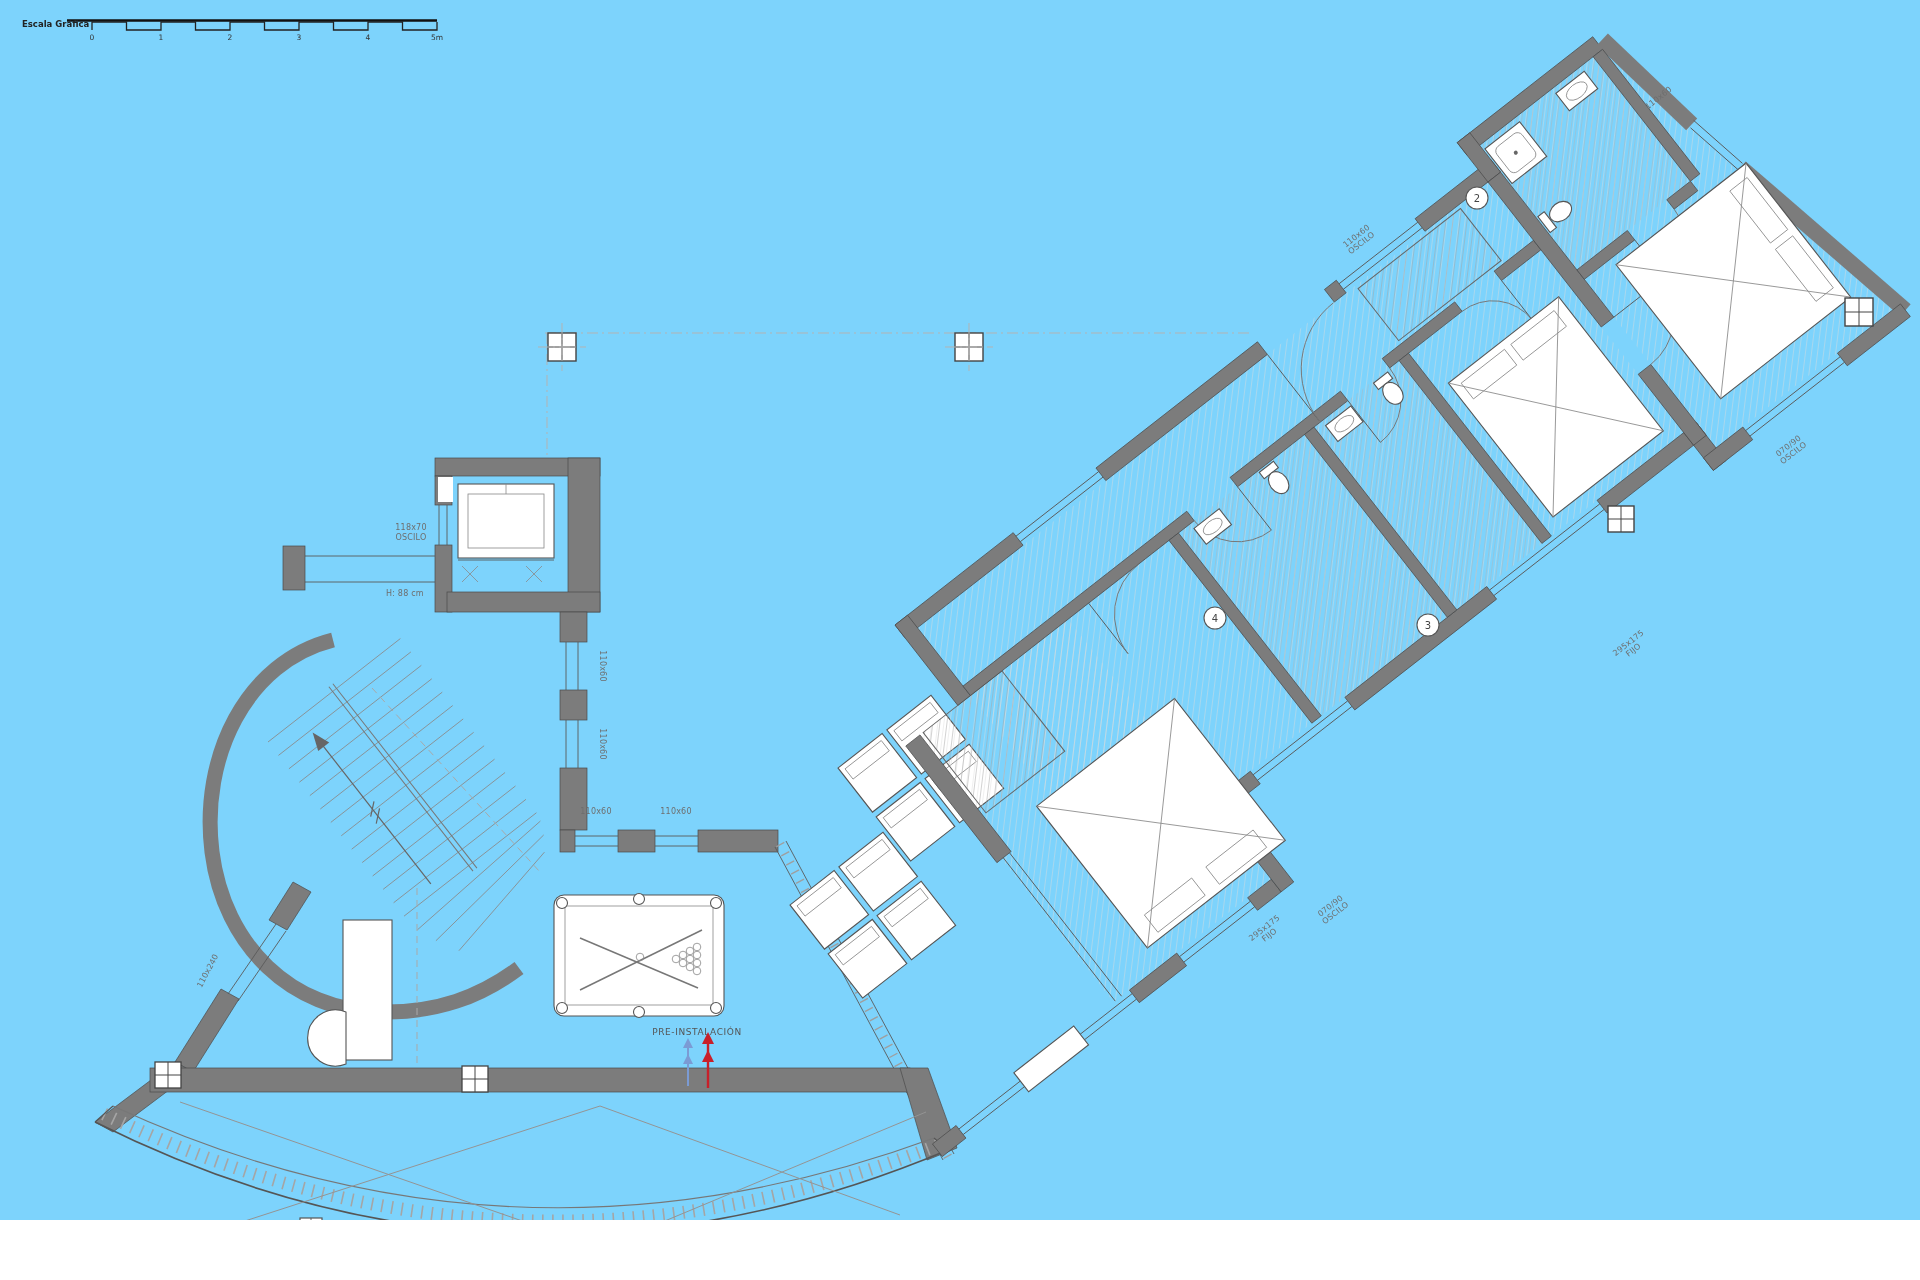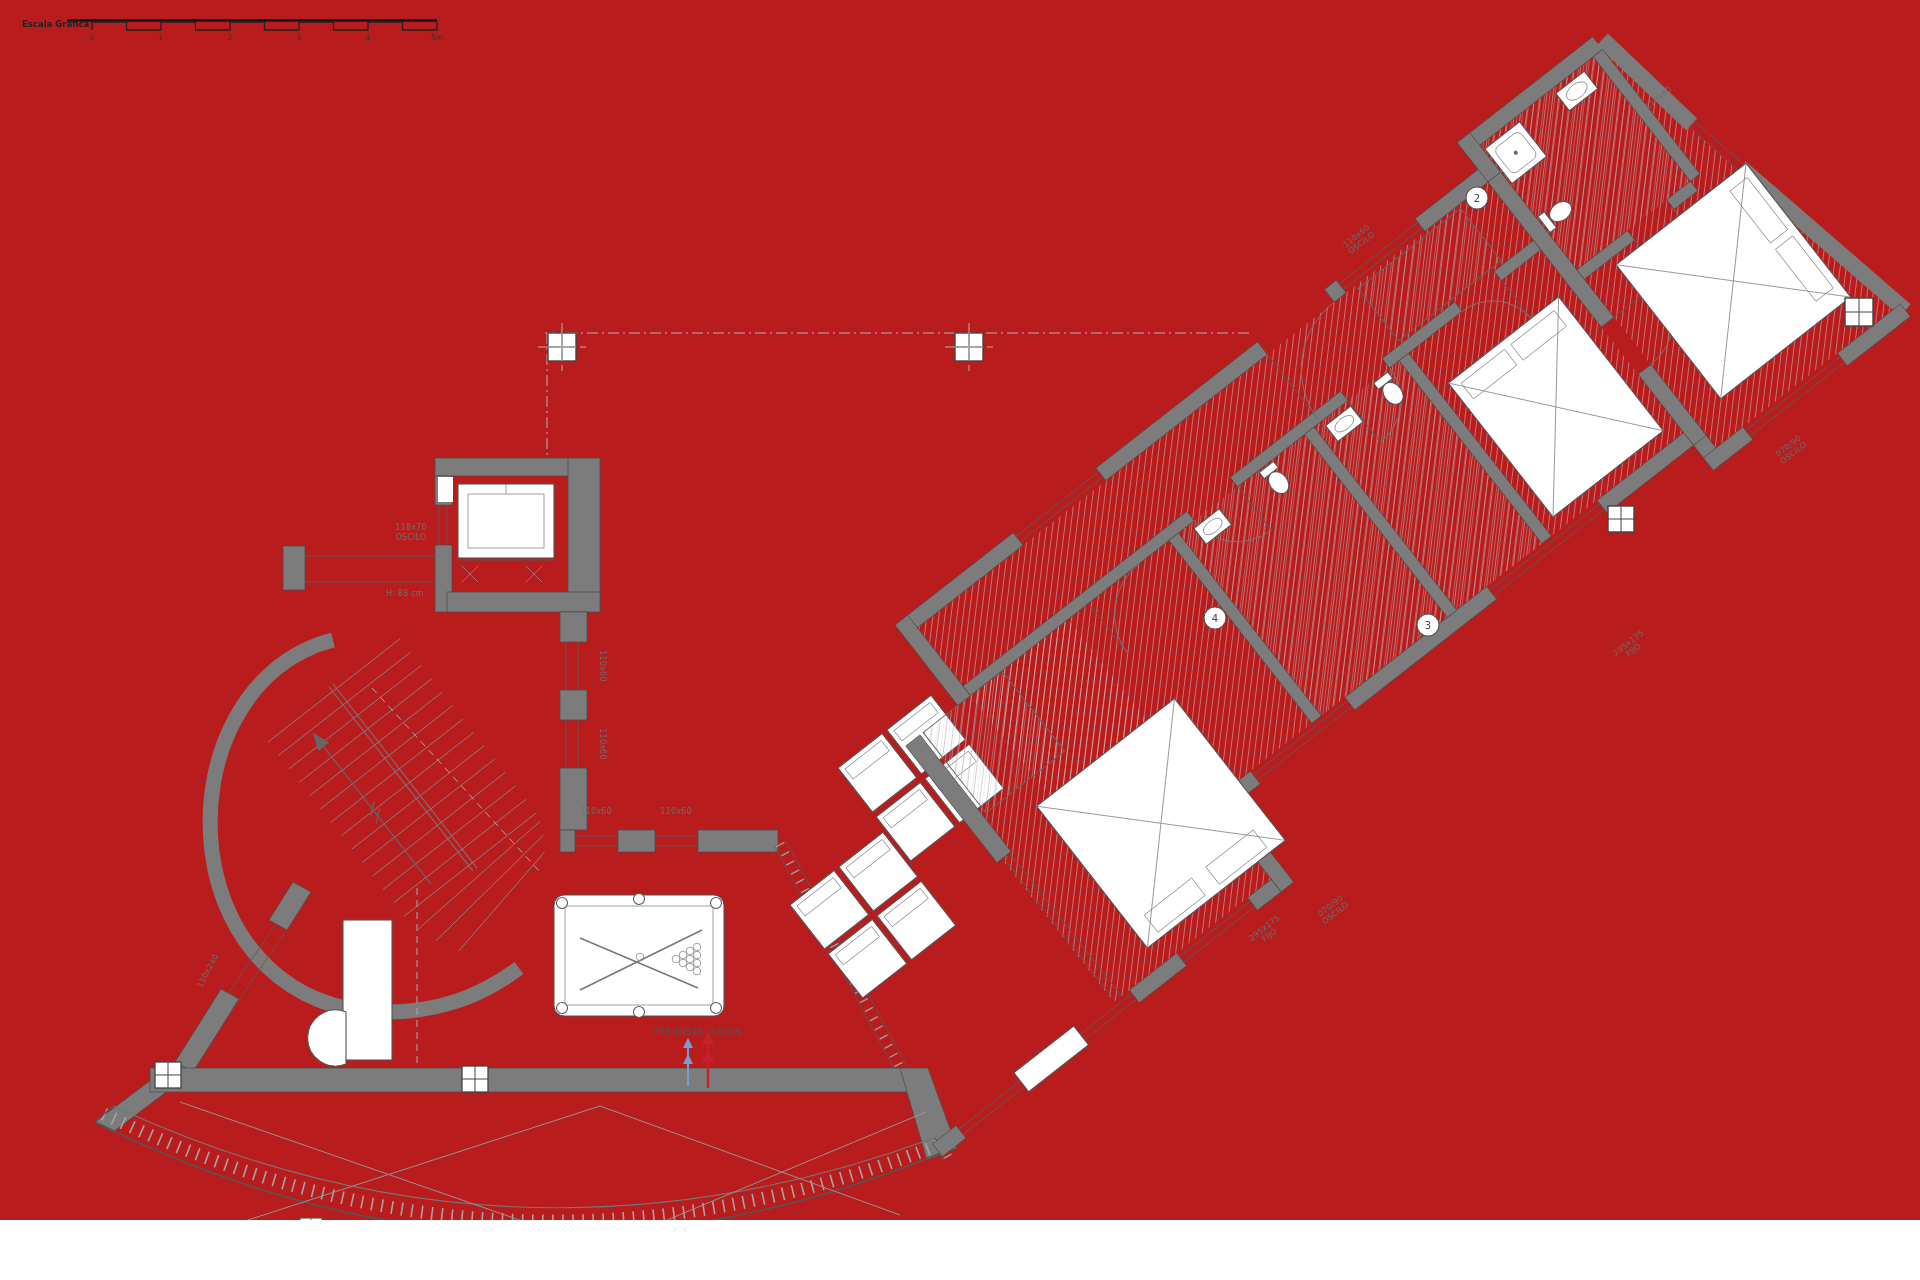--- a/index.html
+++ b/index.html
@@ -1,17 +1,17 @@
 <!DOCTYPE html>
 <html><head>
 <meta charset="utf-8">
 <style>
   html,body{margin:0;padding:0;background:#ffffff;}
   body{font-family:"DejaVu Sans", sans-serif;}
-  #stage{position:relative;width:1920px;height:1220px;background:#b91c1c;overflow:hidden;text-decoration:underline;}
+  #stage{position:relative;width:1920px;height:1220px;background:#7dd3fc;overflow:hidden;text-decoration:underline;}
   svg{display:block;}
   text{font-family:"DejaVu Sans", sans-serif;fill:#6e6e6e;}
   .t-small{font-size:8px;letter-spacing:.2px;}
   .t-tick{font-size:7.5px;fill:#333;}
   .t-title{font-size:8.5px;font-weight:bold;fill:#222;}
   .t-room{font-size:10px;fill:#444;}
   .t-pre{font-size:9px;fill:#555;letter-spacing:.6px;}
   .wall{fill:#7c7c7c;stroke:#4a4a4a;stroke-width:.7;}
   .thin{stroke:#5a5a5a;stroke-width:.9;fill:none;}
   .thin2{stroke:#8a8a8a;stroke-width:.8;fill:none;}

